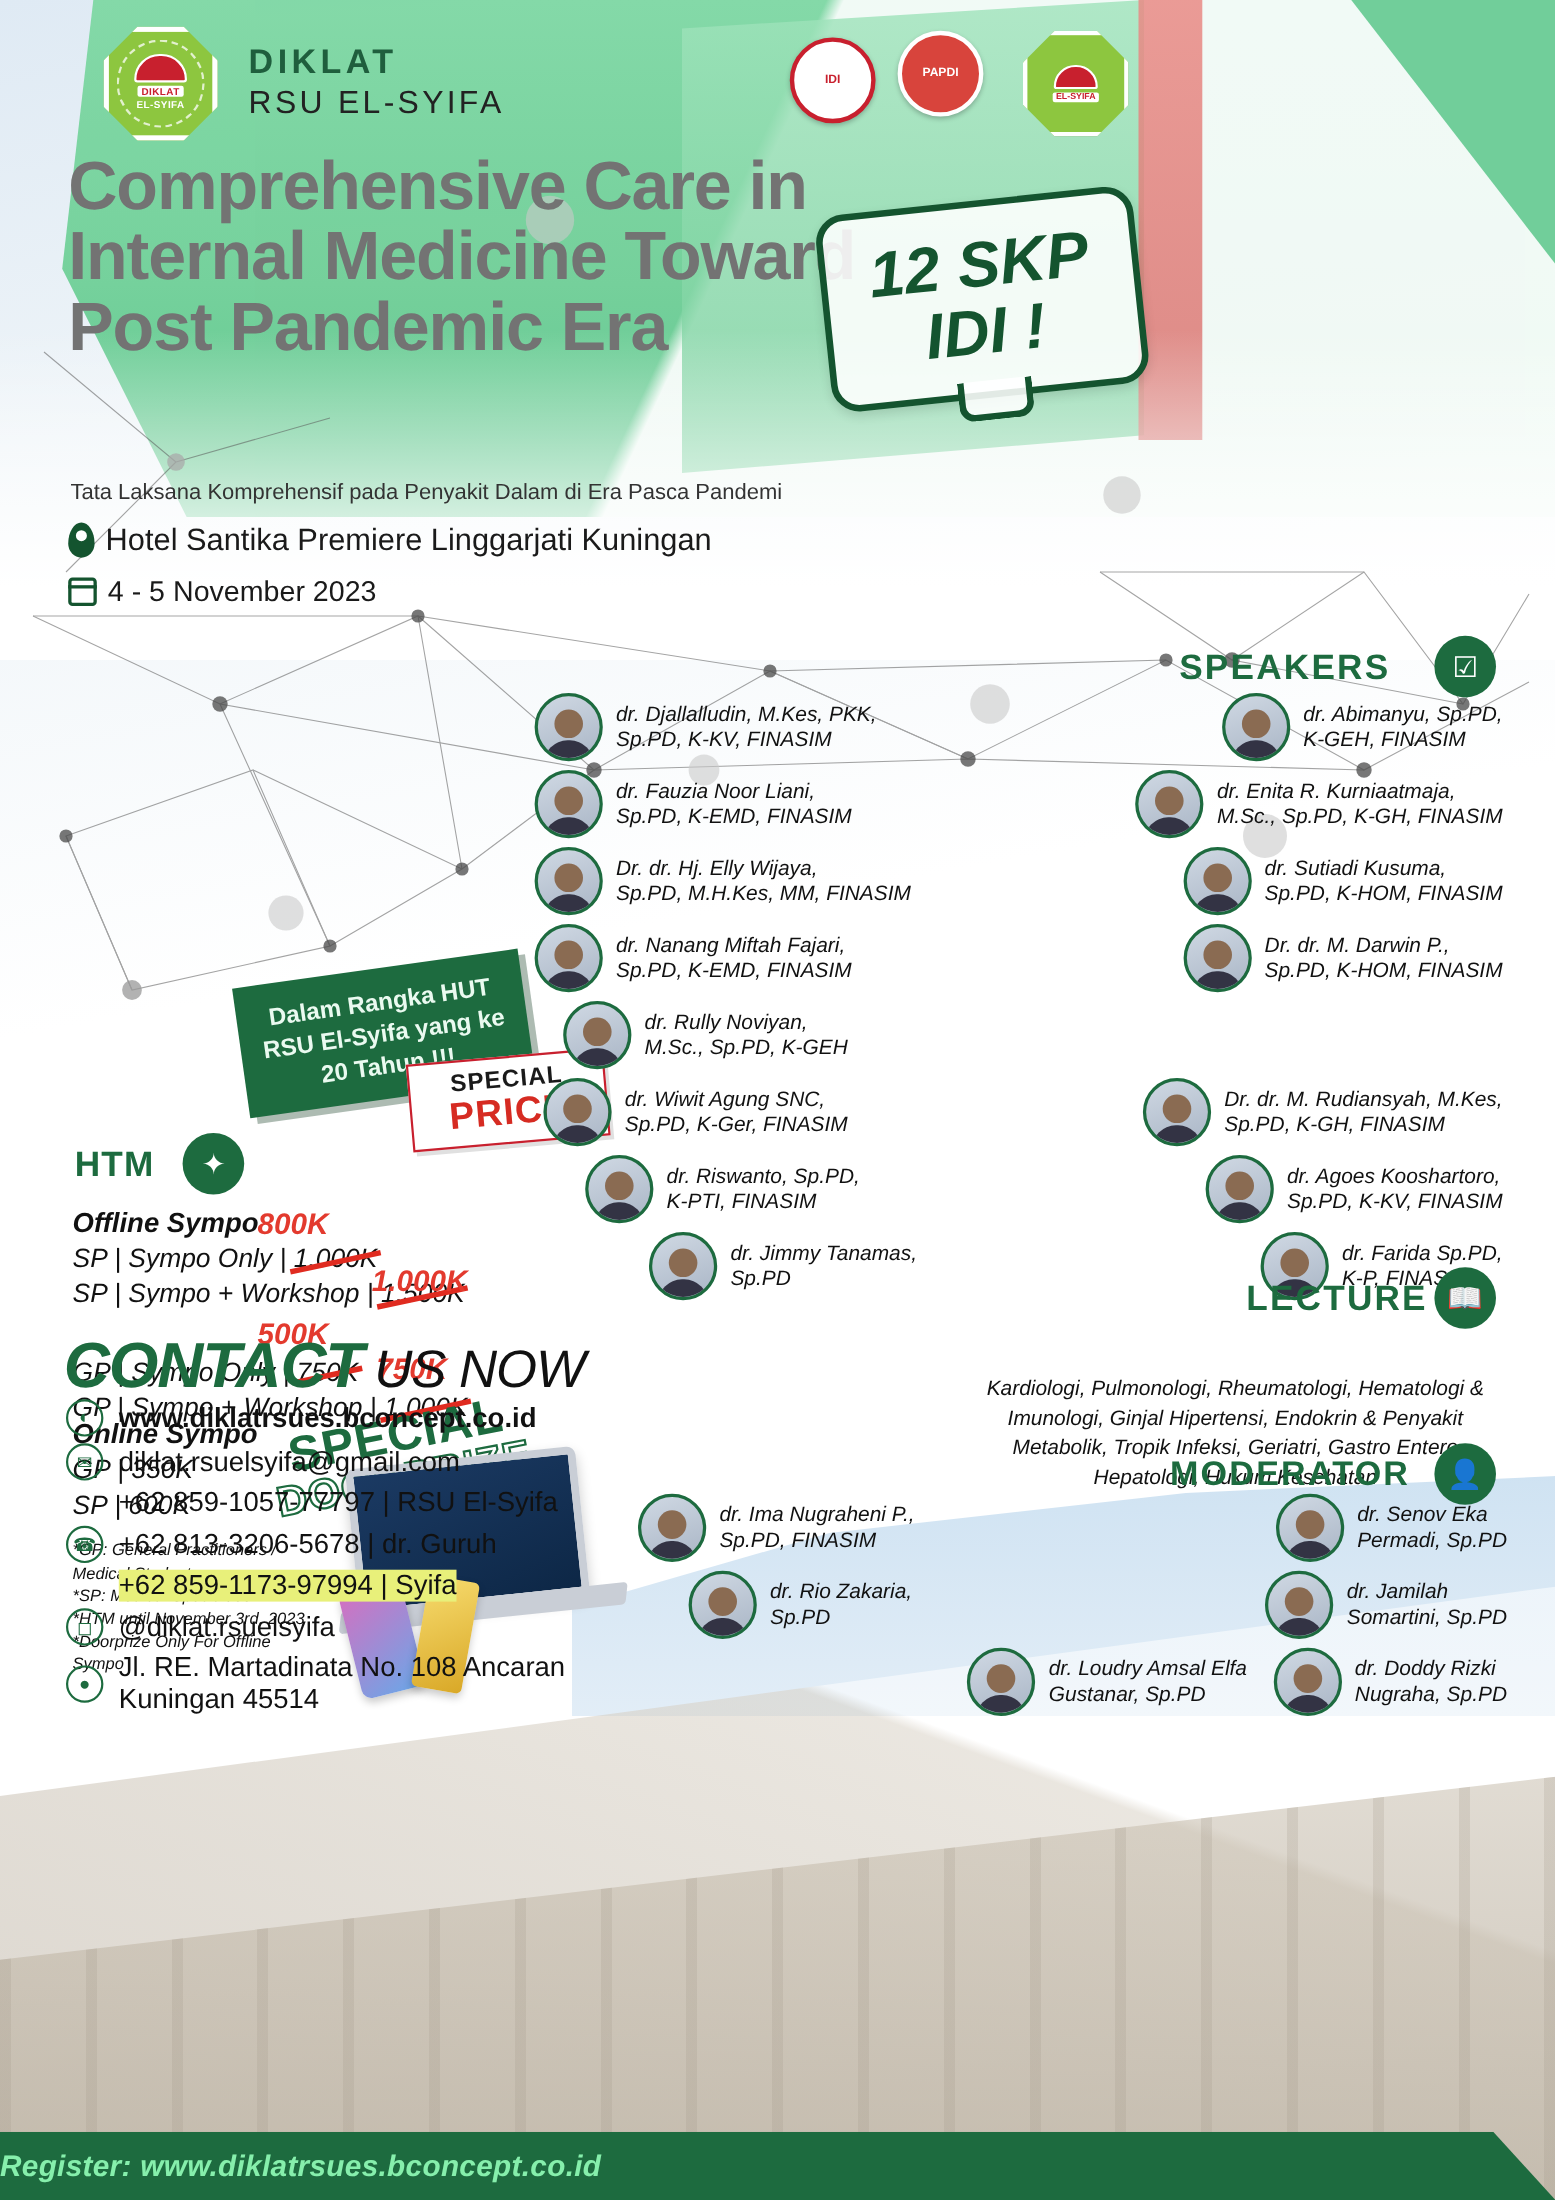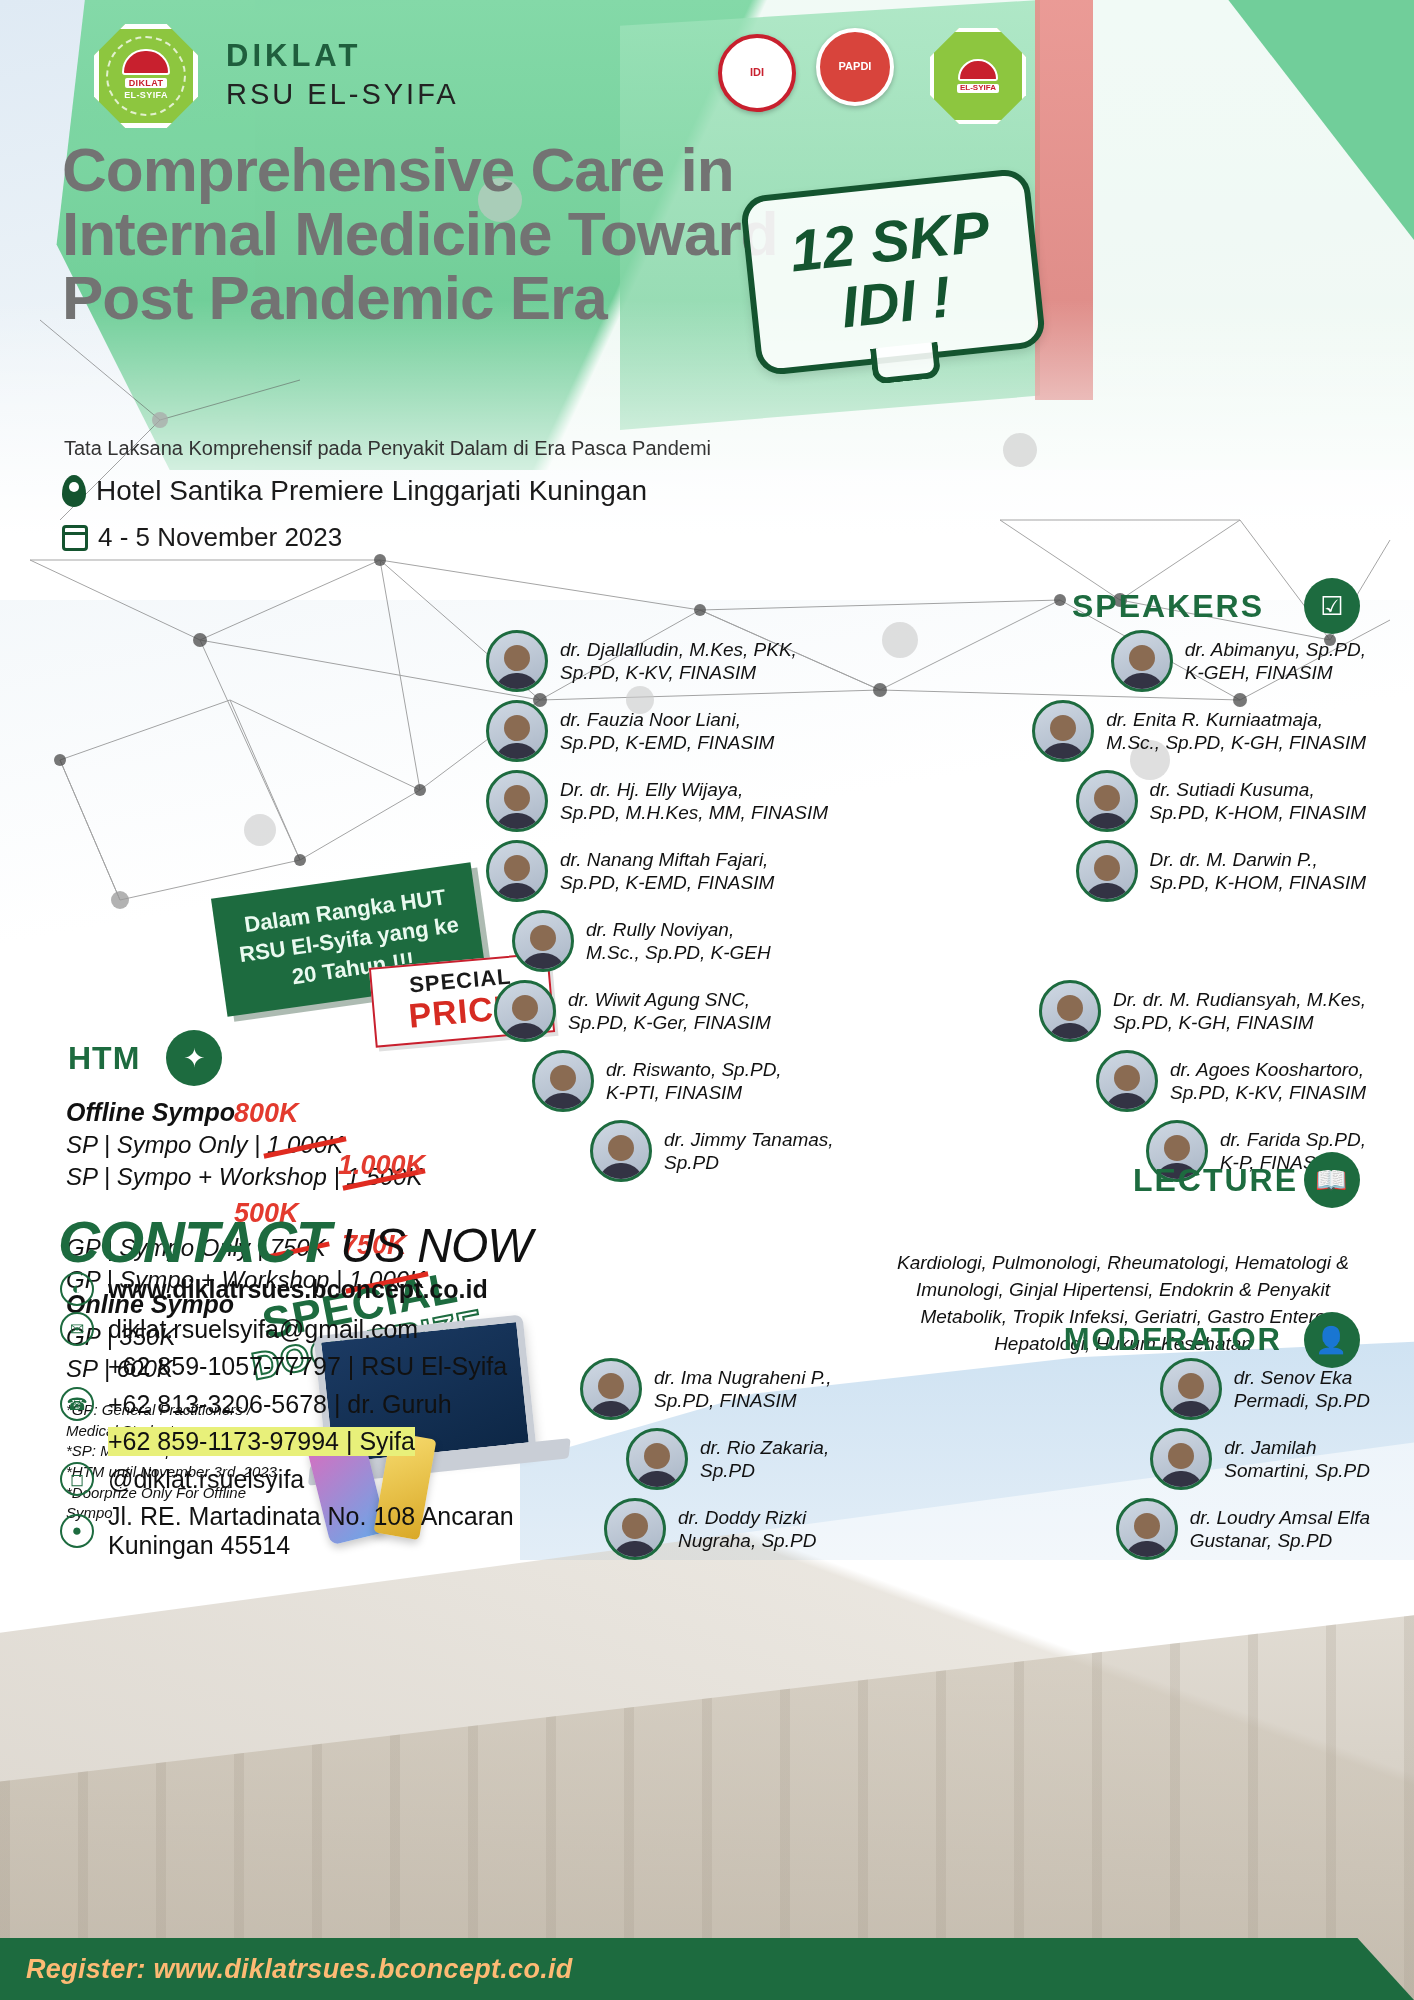--- a/index.html
+++ b/index.html
@@ -221,22 +221,22 @@
     display:flex;align-items:center;justify-content:center;font-size:17px;flex:0 0 auto;}
   .c-txt{ font-size:25px; color:#111; }
   .c-txt.bold{ font-weight:bold; }
   .c-txt.hl{ background:#e8f07a; }
   .c-ind{ margin-left:48px; }
   
   #footer{
     position:absolute; left:0; bottom:0; width:1414px; height:62px; background:#1d6b3f;
     display:flex; align-items:center; clip-path:polygon(0 0,96% 0,100% 100%,0 100%);
   }
-  #footer span{ color:#fdba74; font-size:27px; font-weight:bold; font-style:italic;
-    margin-left:26px; letter-spacing:.3px;}
+  #footer span{ color:#86efac; font-size:27px; font-weight:bold; font-style:italic;
+    letter-spacing:.3px;}
 </style>
 </head>
 <body>
 
 <div id="bg-sky"></div>
 <div id="bg-building"></div>
 <div id="bg-building2"></div>
 <div id="bg-redstrip"></div>
 <div id="bg-greenwedge"></div>
 <div id="bg-whitefade"></div>
@@ -549,32 +549,32 @@
     </div>
     <div class="spk right">
       <div class="ava"></div>
       <div class="spk-name">
         <div>dr. Jamilah</div>
         <div>Somartini, Sp.PD</div>
       </div>
     </div>
   </div>
   <div class="spk-row">
+    <div class="spk right">
+      <div class="ava"></div>
+      <div class="spk-name">
+        <div>dr. Loudry Amsal Elfa</div>
+        <div>Gustanar, Sp.PD</div>
+      </div>
+    </div>
     <div class="spk" style="margin-left:24px">
       <div class="ava"></div>
       <div class="spk-name">
         <div>dr. Doddy Rizki</div>
         <div>Nugraha, Sp.PD</div>
-      </div>
-    </div>
-    <div class="spk right">
-      <div class="ava"></div>
-      <div class="spk-name">
-        <div>dr. Loudry Amsal Elfa</div>
-        <div>Gustanar, Sp.PD</div>
       </div>
     </div>
   </div>
 </div>
 
 <div id="contact-hd">
   <span id="c1">CONTACT</span><span id="c2">US NOW</span>
 </div>
 
 <div id="contact-list">

